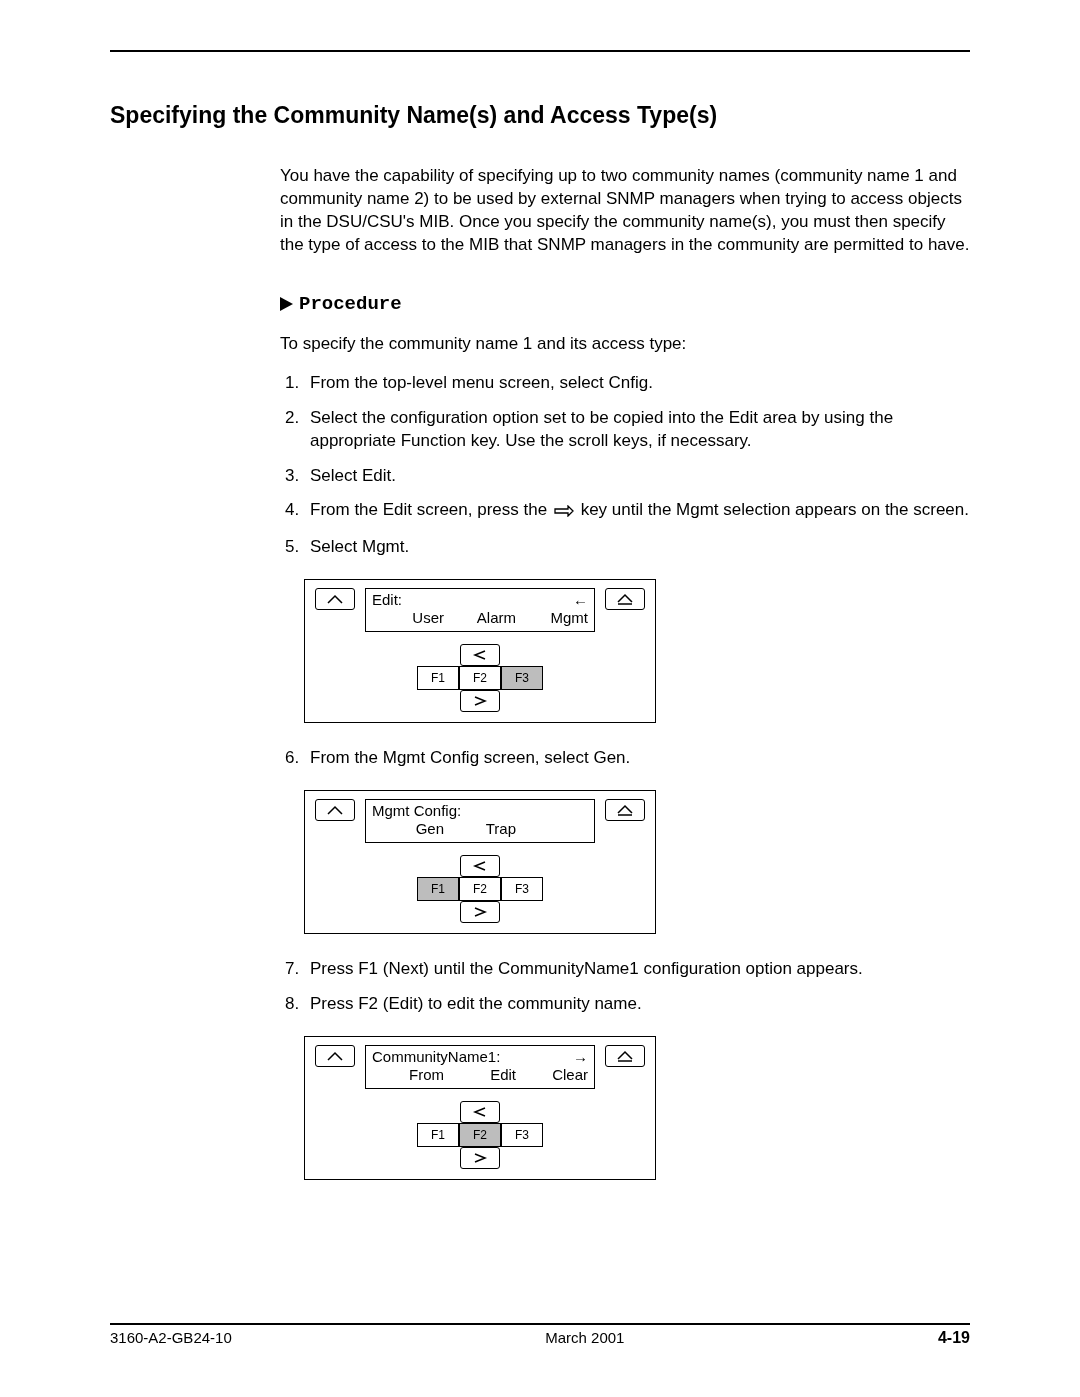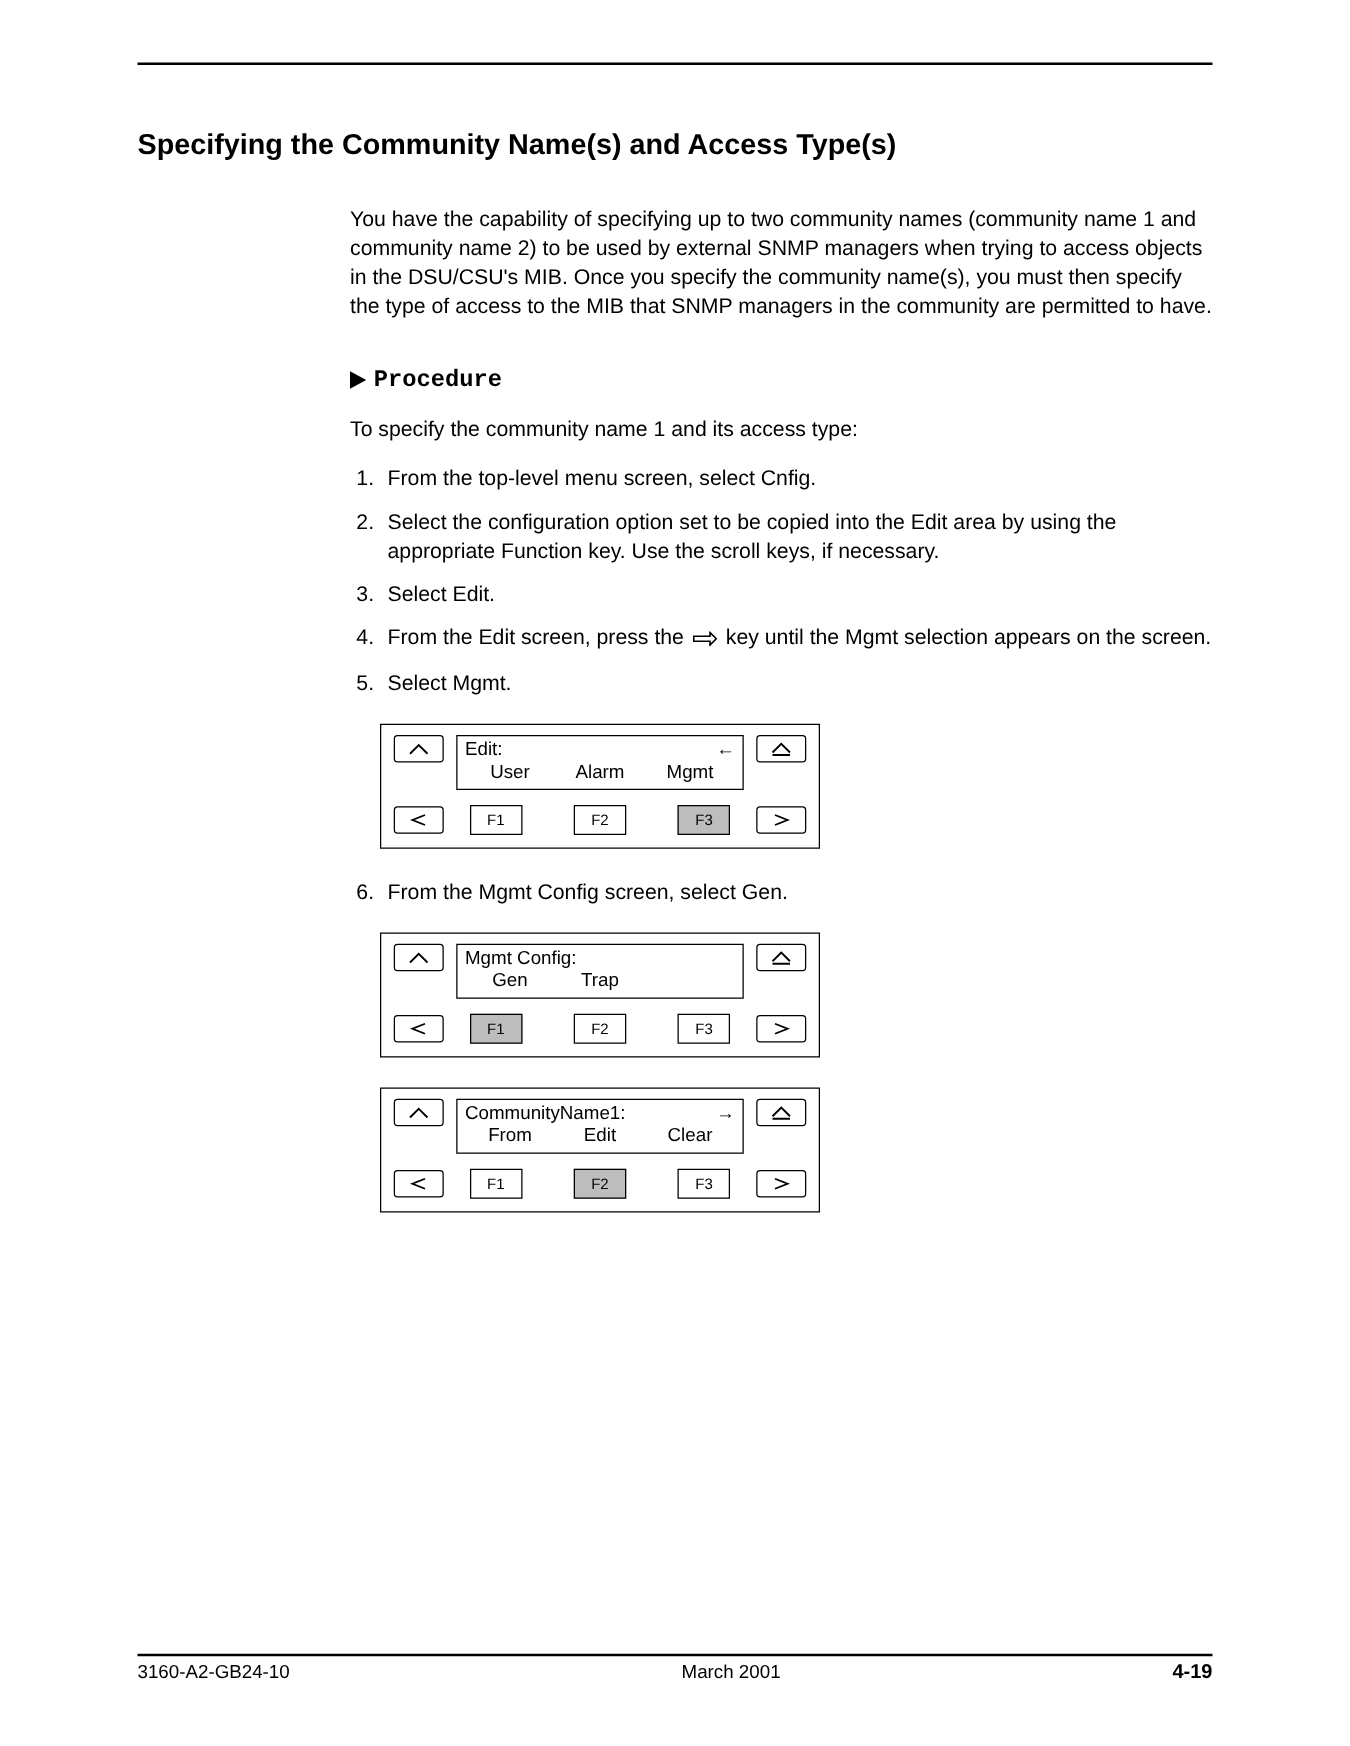--- a/index.html
+++ b/index.html
@@ -117,21 +117,21 @@
   }
   .lcd-title {
   }
   .lcd-row {
     display: flex;
     justify-content: space-between;
     margin-top: 0;
   }
   .lcd-row span {
     flex: 1 1 0;
-    text-align: center;
+    text-align: right;
   }
   .lcd-arrow-right-top {
     position: absolute;
     top: 2px;
     right: 6px;
     font-size: 15px;
   }
   .lcd-arrow-left-top {
     position: absolute;
     top: 2px;
@@ -149,20 +149,21 @@
     background: #fff;
     font-family: Helvetica, Arial, sans-serif;
   }
   .fbtn.sel {
     background: #bdbdbd;
   }
   .panel-bottom {
     display: flex;
     align-items: center;
     margin-top: 12px;
+    flex-direction: column;
   }
   .flex-center {
     display:flex; flex:1 1 auto; justify-content: space-around;
   }
   .footer {
     position: absolute;
     left: 110px;
     right: 110px;
     bottom: 50px;
     border-top: 2px solid #000;
@@ -298,20 +299,24 @@
           </div>
           <div class="navbtn">
             <svg width="18" height="10" viewBox="0 0 18 10">
                 <polyline points="4,1 14,5 4,9" fill="none" stroke="#000" stroke-width="1.5"></polyline>
               </svg>
           </div>
         </div>
       </div>
     </div>
 
+    <ol class="steps" start="7">
+      <li>Press F1 (Next) until the CommunityName1 configuration option appears.</li>
+      <li>Press F2 (Edit) to edit the community name.</li>
+    </ol>
 
     <div class="panel-block">
       <div class="panel">
         <div class="panel-top">
           <div class="navbtn">
             <svg width="18" height="10" viewBox="0 0 18 10">
                 <polyline points="2,9 9,2 16,9" fill="none" stroke="#000" stroke-width="1.5"></polyline>
               </svg>
           </div>
           <div class="lcd">

